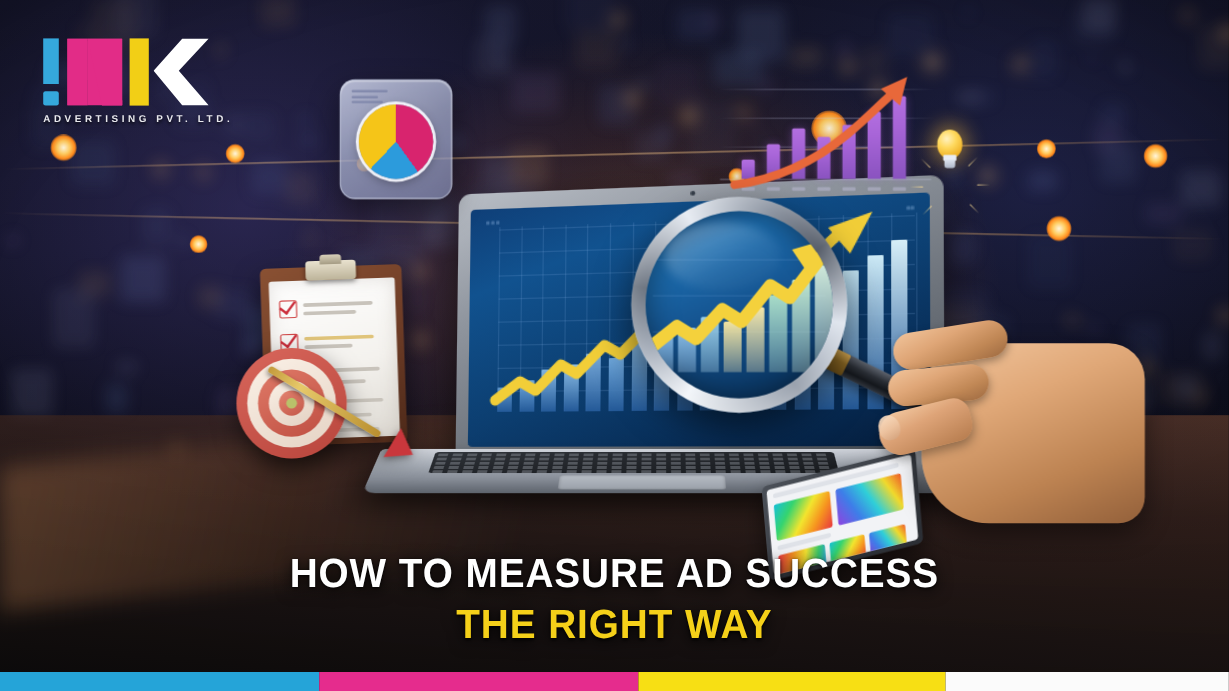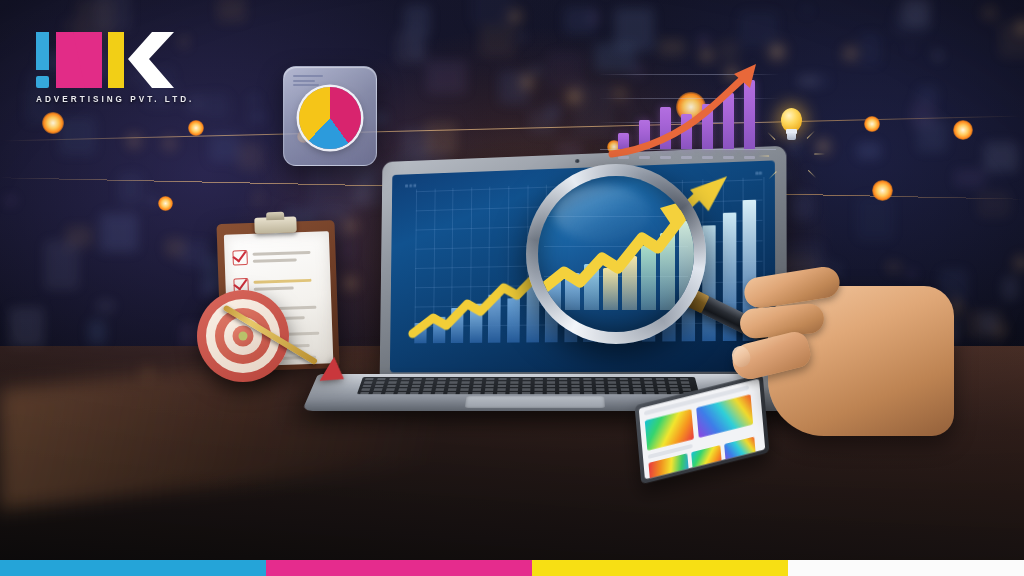--- a/index.html
+++ b/index.html
@@ -1035,20 +1035,24 @@
       <div class="logo-y-bar" style="background: rgb(242, 207, 22);"></div>
       <svg class="logo-k" viewBox="0 0 46 56">
         <polygon points="46,0 24,0 0,27 24,56 46,56 21,27" fill="#FFFFFF"></polygon>
       </svg>
     </div>
     <div class="logo-tagline">ADVERTISING PVT. LTD.</div>
   </div>
 
   <div class="bg-vignette"></div>
 
+  <div id="title-wrap">
+    <div id="title-main" style="color: rgb(255, 255, 255);">HOW TO MEASURE AD SUCCESS</div>
+    <div id="title-sub" style="color: rgb(245, 208, 25);">THE RIGHT WAY</div>
+  </div>
 
   <div id="footer-bar">
       <div style="width: 26%; background: rgb(37, 164, 216);"></div>
       <div style="width: 26%; background: rgb(229, 44, 141);"></div>
       <div style="width: 25%; background: rgb(247, 223, 20);"></div>
       <div style="width: 23%; background: rgb(251, 251, 251);"></div>
     </div>
 
 </div>
 

